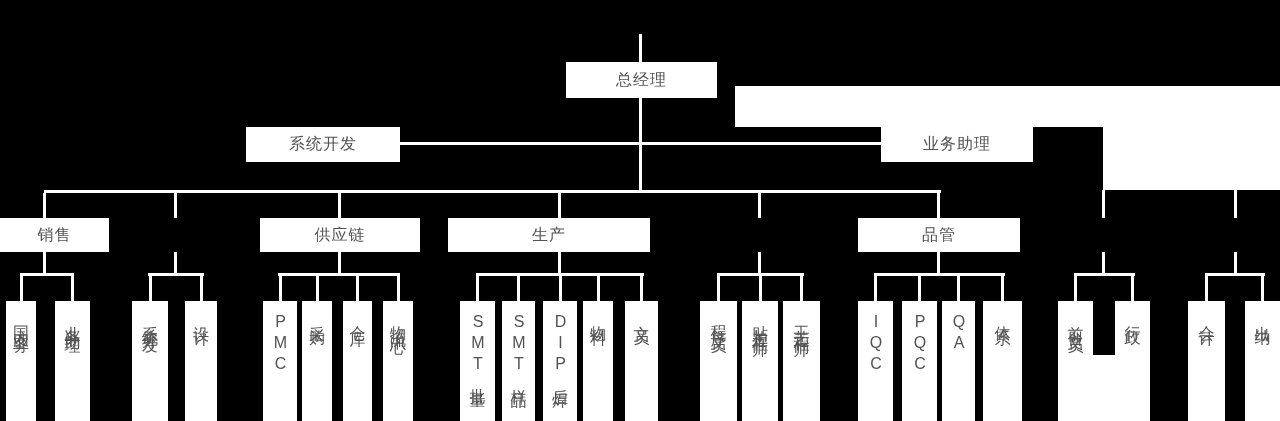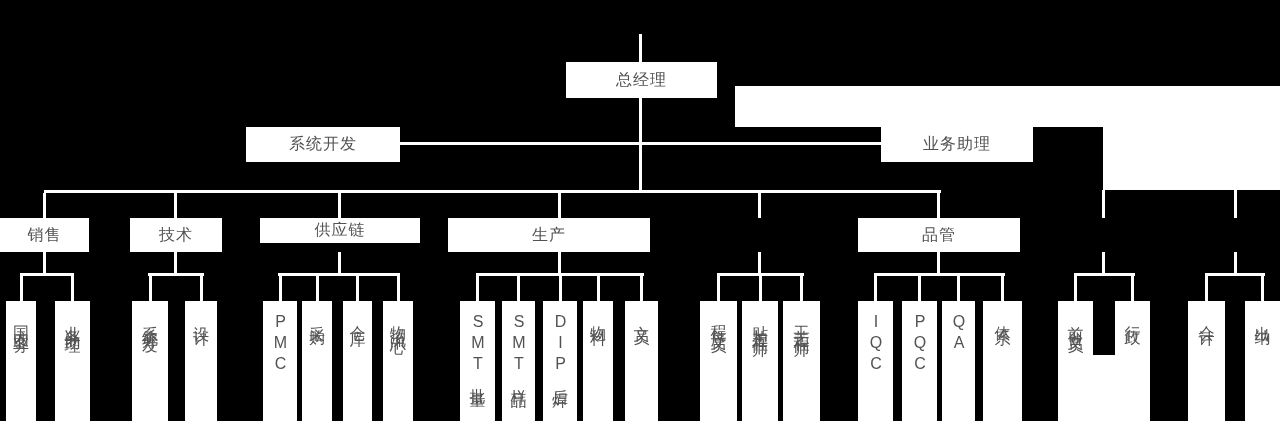--- a/index.html
+++ b/index.html
@@ -87,23 +87,22 @@
   <div class="ln" style="left:1001px;top:276px;width:3px;height:25px;"></div>
   <div class="ln" style="left:1074px;top:276px;width:3px;height:25px;"></div>
   <div class="ln" style="left:1131px;top:276px;width:3px;height:25px;"></div>
   <div class="ln" style="left:1205px;top:276px;width:3px;height:25px;"></div>
   <div class="ln" style="left:1261px;top:276px;width:3px;height:25px;"></div>
 
   <div class="node" style="left:566px;top:62px;width:151px;height:36px;">总经理</div>
   <div class="node" style="left:246px;top:127px;width:154px;height:35px;">系统开发</div>
   <div class="node" style="left:881px;top:127px;width:152px;height:35px;">业务助理</div>
 
-  <div class="node" style="left:0;top:218px;width:89px;height:34px;">销售</div>
-  <div class="node" style="left:130px;top:218px;width:92px;height:34px;">技术</div>
-  <div class="node" style="left:260px;top:218px;width:160px;height:25px;">供应链</div>
+  <div class="node" style="left:0;top:218px;width:109px;height:34px;">销售</div>
+  <div class="node" style="left:260px;top:218px;width:160px;height:34px;">供应链</div>
   <div class="node" style="left:448px;top:218px;width:202px;height:34px;">生产</div>
   <div class="node" style="left:858px;top:218px;width:162px;height:34px;">品管</div>
 
   <div class="leaf" style="left:6px;top:301px;width:30px;height:120px;">
       <span>国内业务</span>
     </div>
   <div class="leaf" style="left:55px;top:301px;width:35px;height:120px;">
       <span>业务助理</span>
     </div>
 

